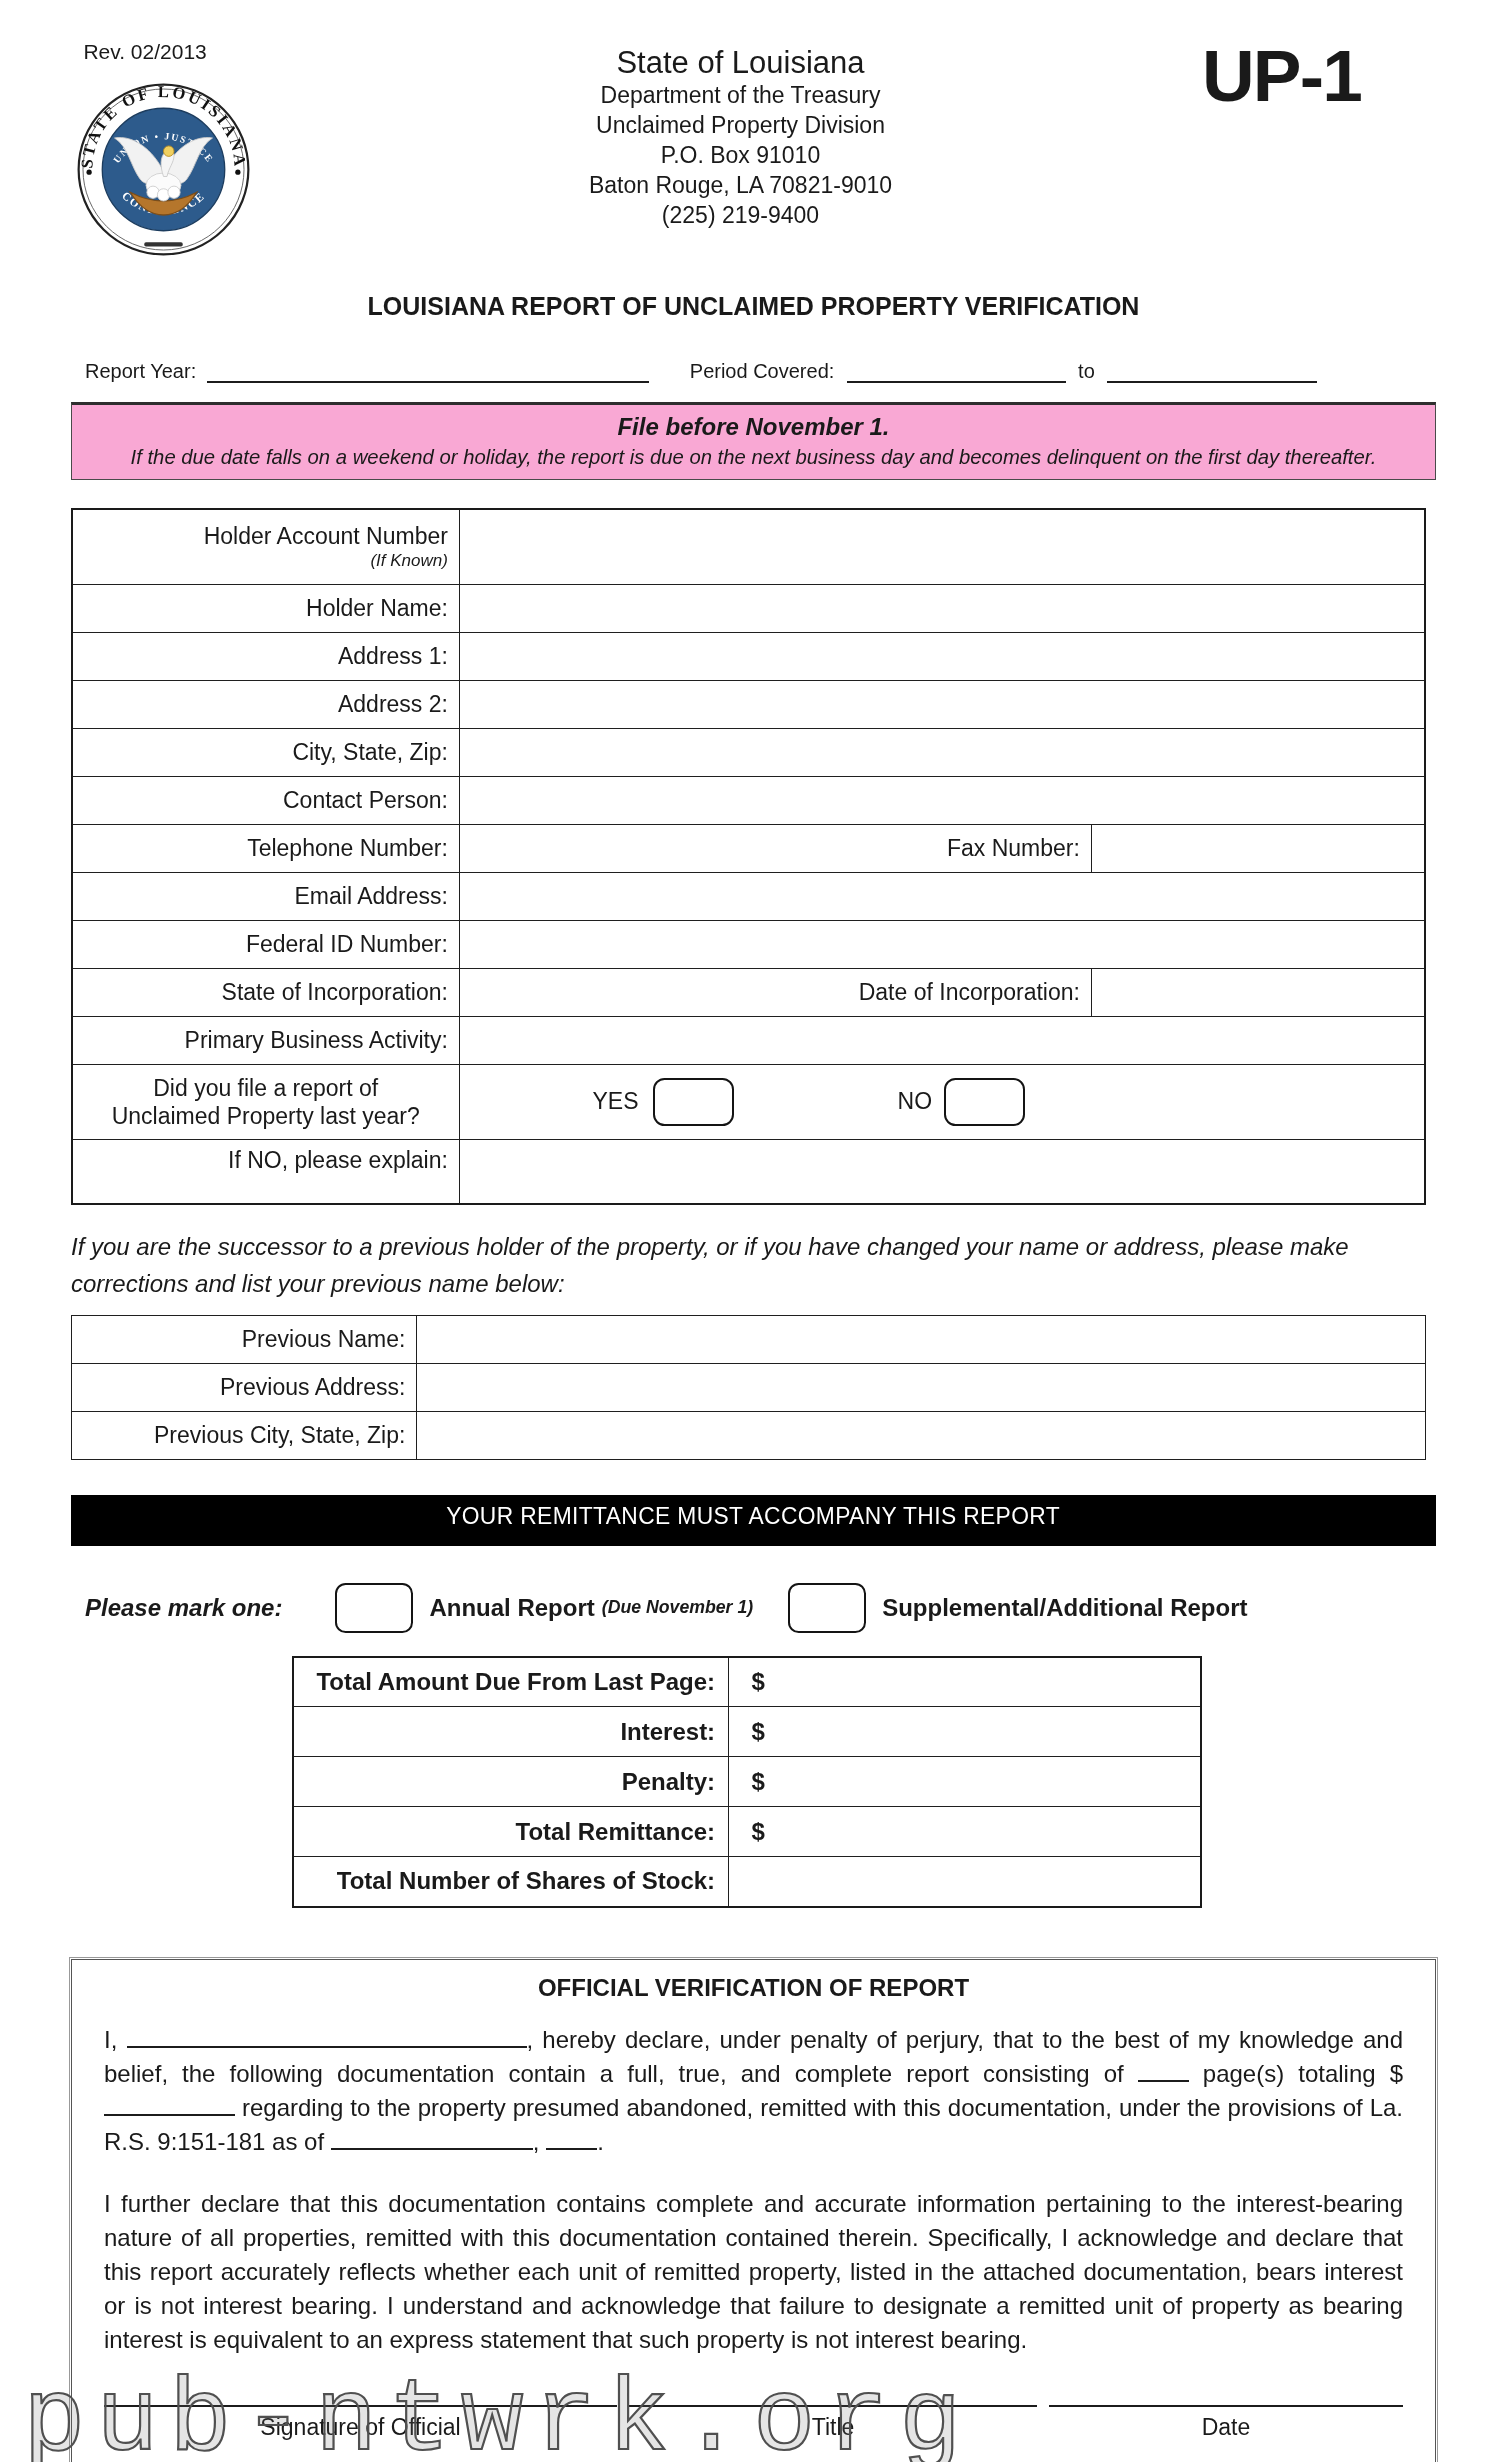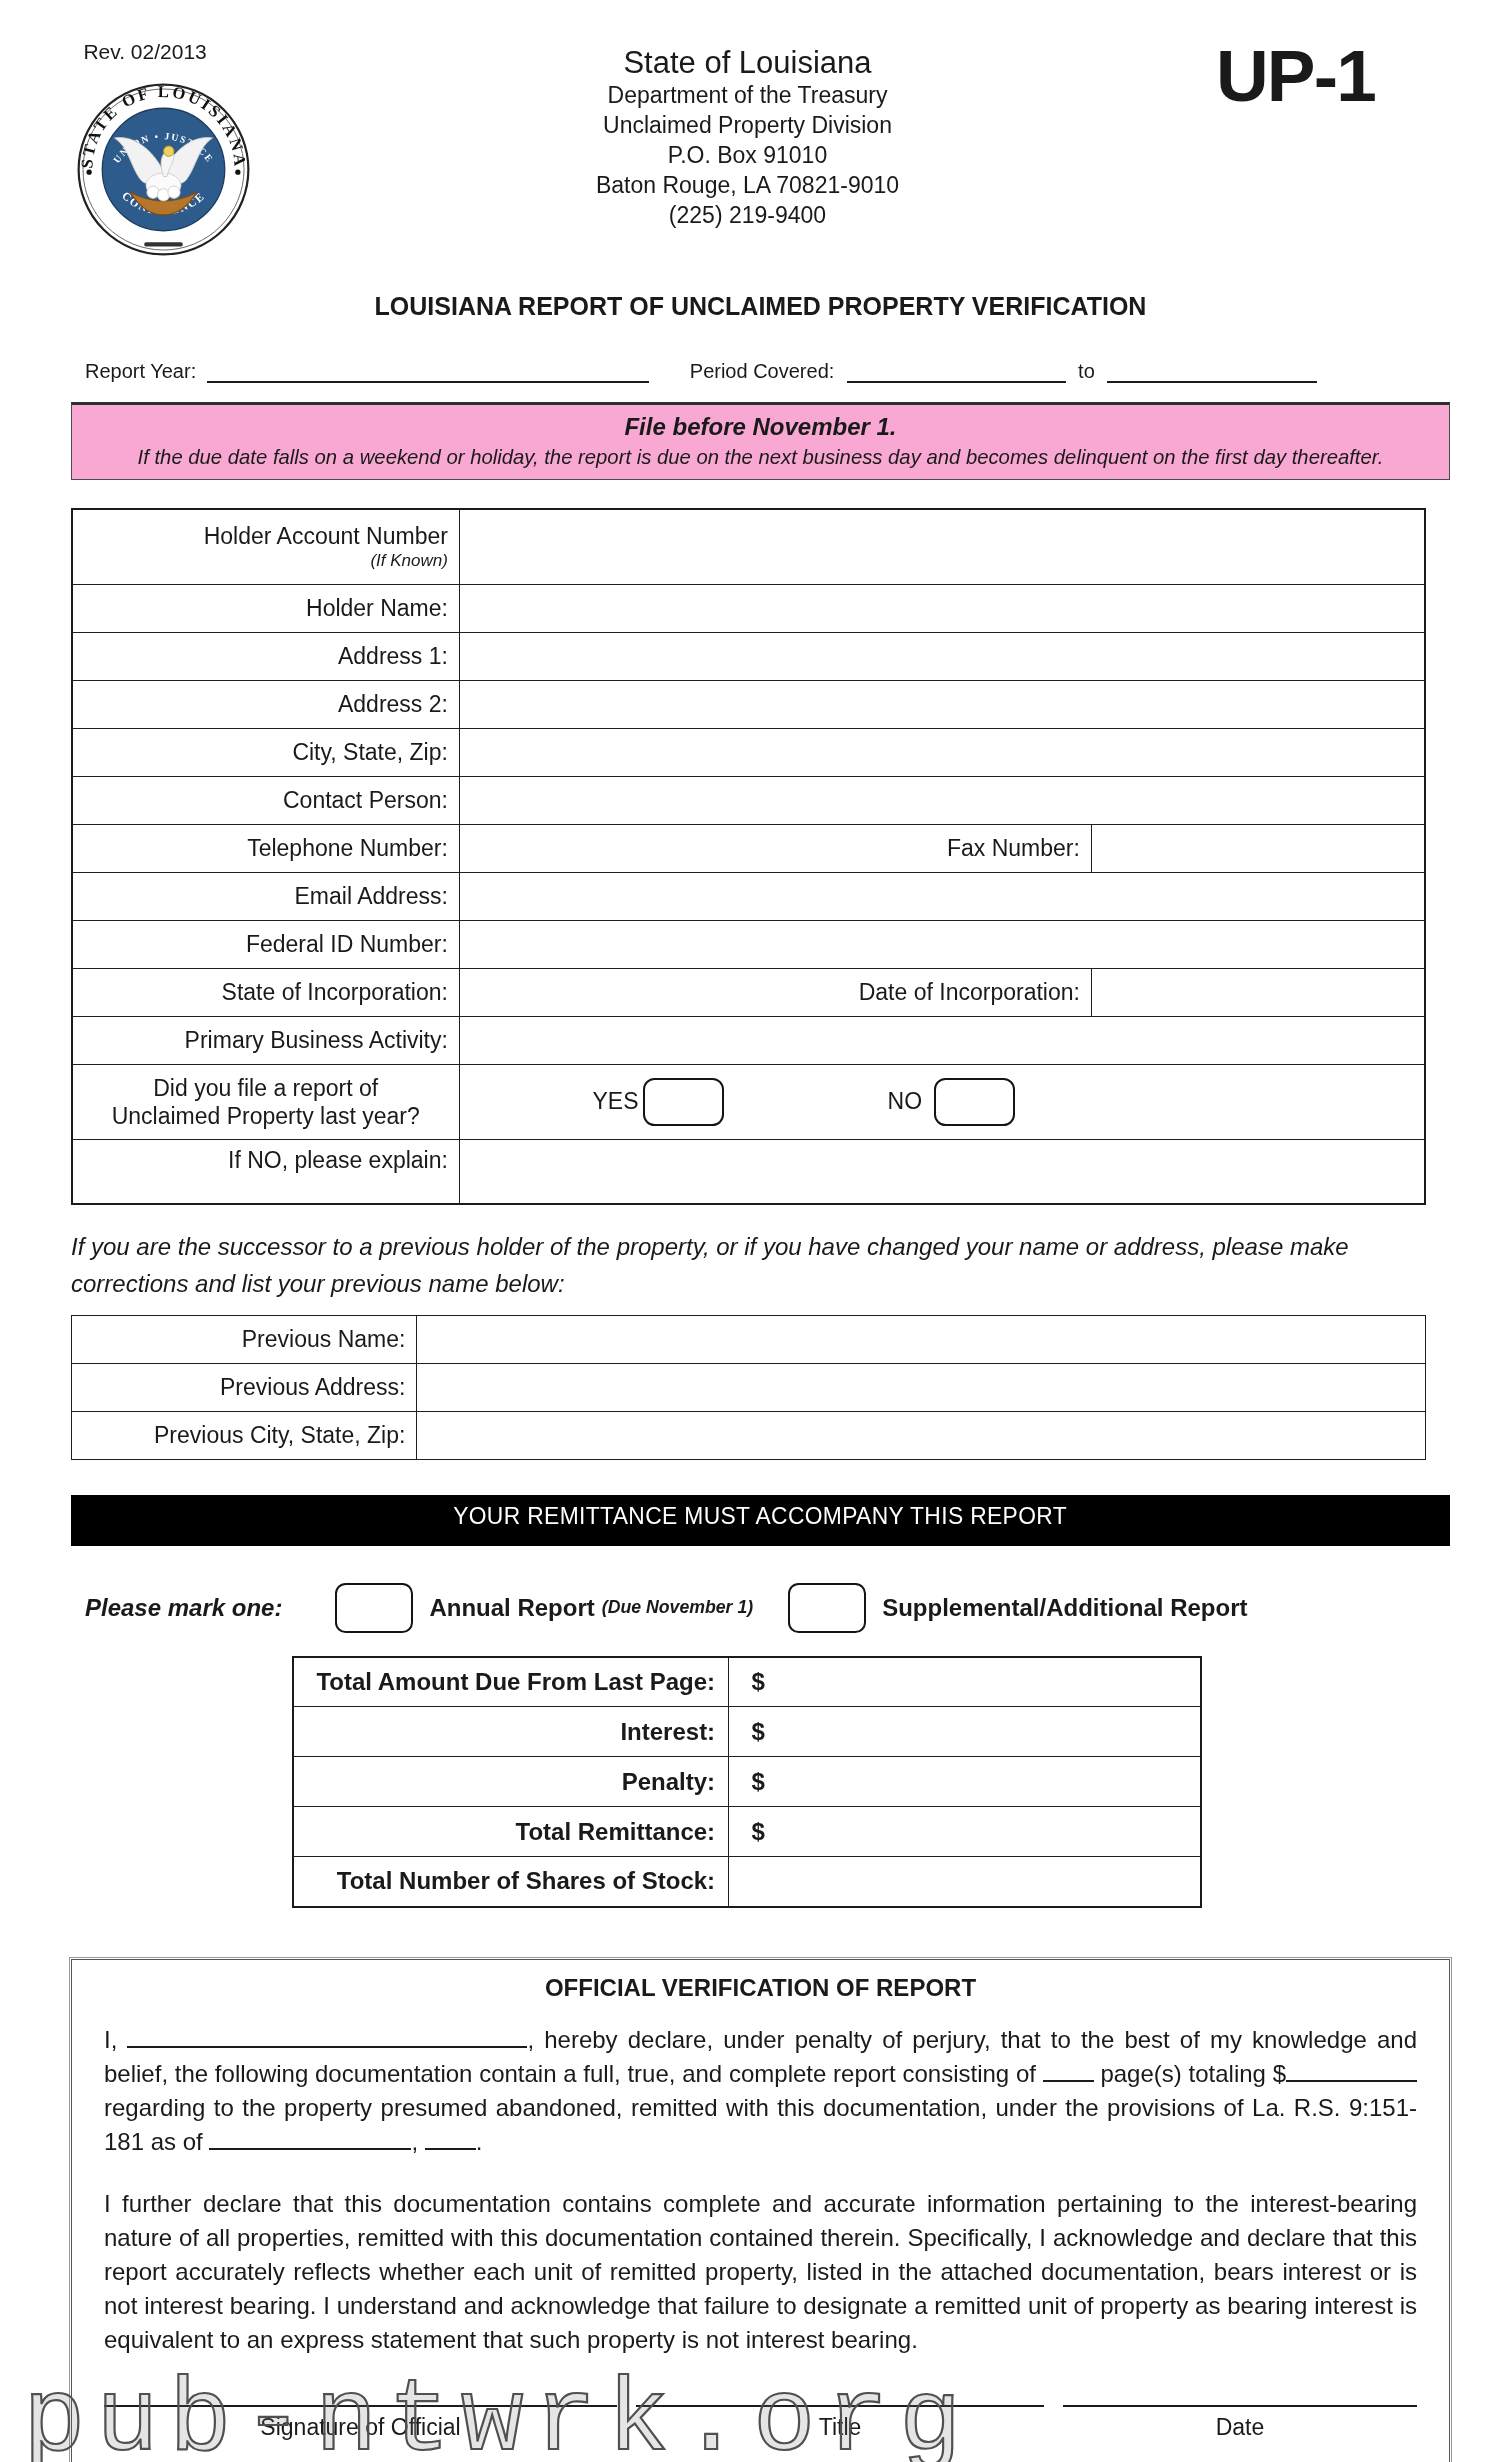--- a/index.html
+++ b/index.html
@@ -1,21 +1,21 @@
 <!DOCTYPE html>
 <html style="font-size:14px"><head>
 <meta charset="utf-8">
 <style>
   * { margin:0; padding:0; box-sizing:border-box; }
   html,body { background:#ffffff; }
   body {
     width:1495px; height:2462px; position:relative; overflow:hidden;
     font-family:"Liberation Sans", sans-serif; color:#1a1a1a;
   }
-  .sheet { position:relative; width:1495px; height:2462px; padding:40px 45px 0 71px; }
+  .sheet { position:relative; width:1495px; height:2462px; padding:40px 59px 0 71px; }
 
   
   .hdr { display:grid; grid-template-columns:283px 1fr 309px; align-items:start; }
   .rev { font-size:21px; margin-left:12.4px; }
   .seal-wrap { margin:17.7px 0 0 5.3px; width:175px; height:175px; }
   .agency { text-align:center; margin-top:5.3px; line-height:30px; font-size:23px; }
   .agency .big { font-size:31px; line-height:35px; }
   .formcode { text-align:center; }
   .formcode .code { font-size:73px; font-weight:bold; letter-spacing:-1.8px; line-height:71px; }
   .formcode .note { font-size:23px; line-height:27px; margin-top:12.4px; }
@@ -48,21 +48,21 @@
   td.lbl .sub { display:block; font-style:italic; font-size:17px; margin-top:1.8px; }
   tr.h-norm td { height:48px; }
   tr.h-tall td { height:75px; }
   tr.h-med td  { height:65px; }
   td.lbl-center { text-align:center; padding:0 5.3px; line-height:28px; }
   .midlbl { text-align:right; padding-right:10.6px; }
   .yn-cell { padding-left:133px; }
   .yn-flex { display:flex; align-items:center; }
   .cbox { width:81px; height:48px; border:2.7px solid #141414; border-radius:11.5px; background:#fff; }
   .yn-flex .yes-t, .yn-flex .no-t { font-size:23px; }
-  .yn-flex .yes-t { margin-right:4px; }
+  .yn-flex .yes-t { margin-right:14px; }
   .yn-flex .no-t { margin-left:164px; margin-right:12.4px; }
 
   
   .successor { font-style:italic; font-size:24px; line-height:37px; margin-top:23px; }
   .prev-table { width:1354px; margin-top:12.4px; table-layout:fixed; border:1.8px solid #1a1a1a; }
   .prev-table td { font-size:23px; height:48px; }
 
   
   .banner { margin-top:35px; background:#000; height:51px; color:#fff; text-align:center; }
   .banner span { display:inline-block; margin-top:7px; font-size:24px; transform:scaleX(0.95); letter-spacing:0.4px; }

